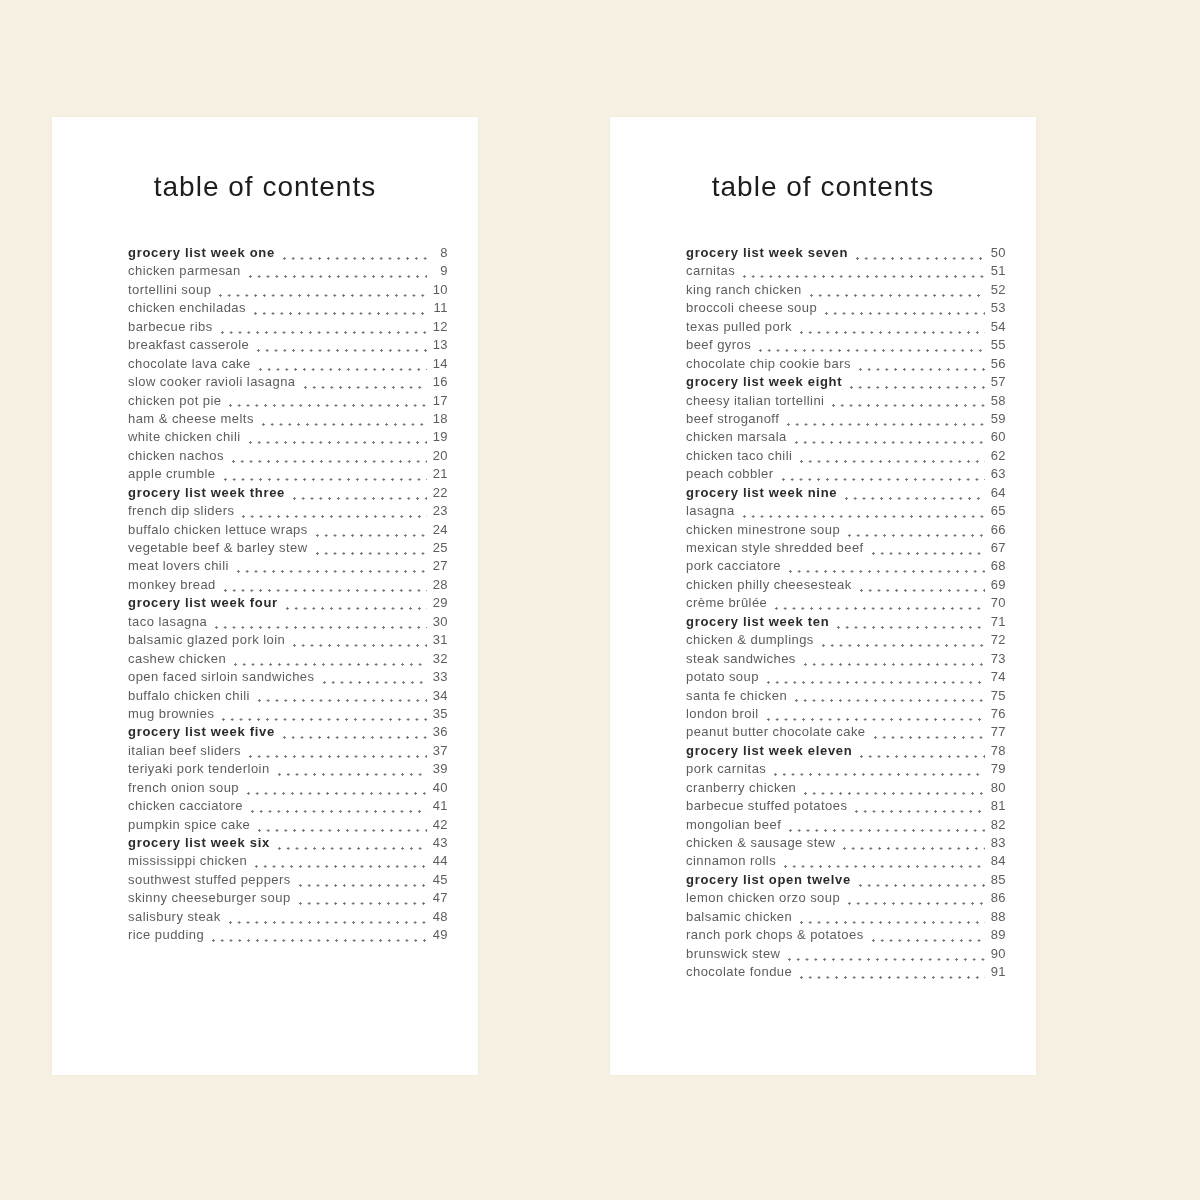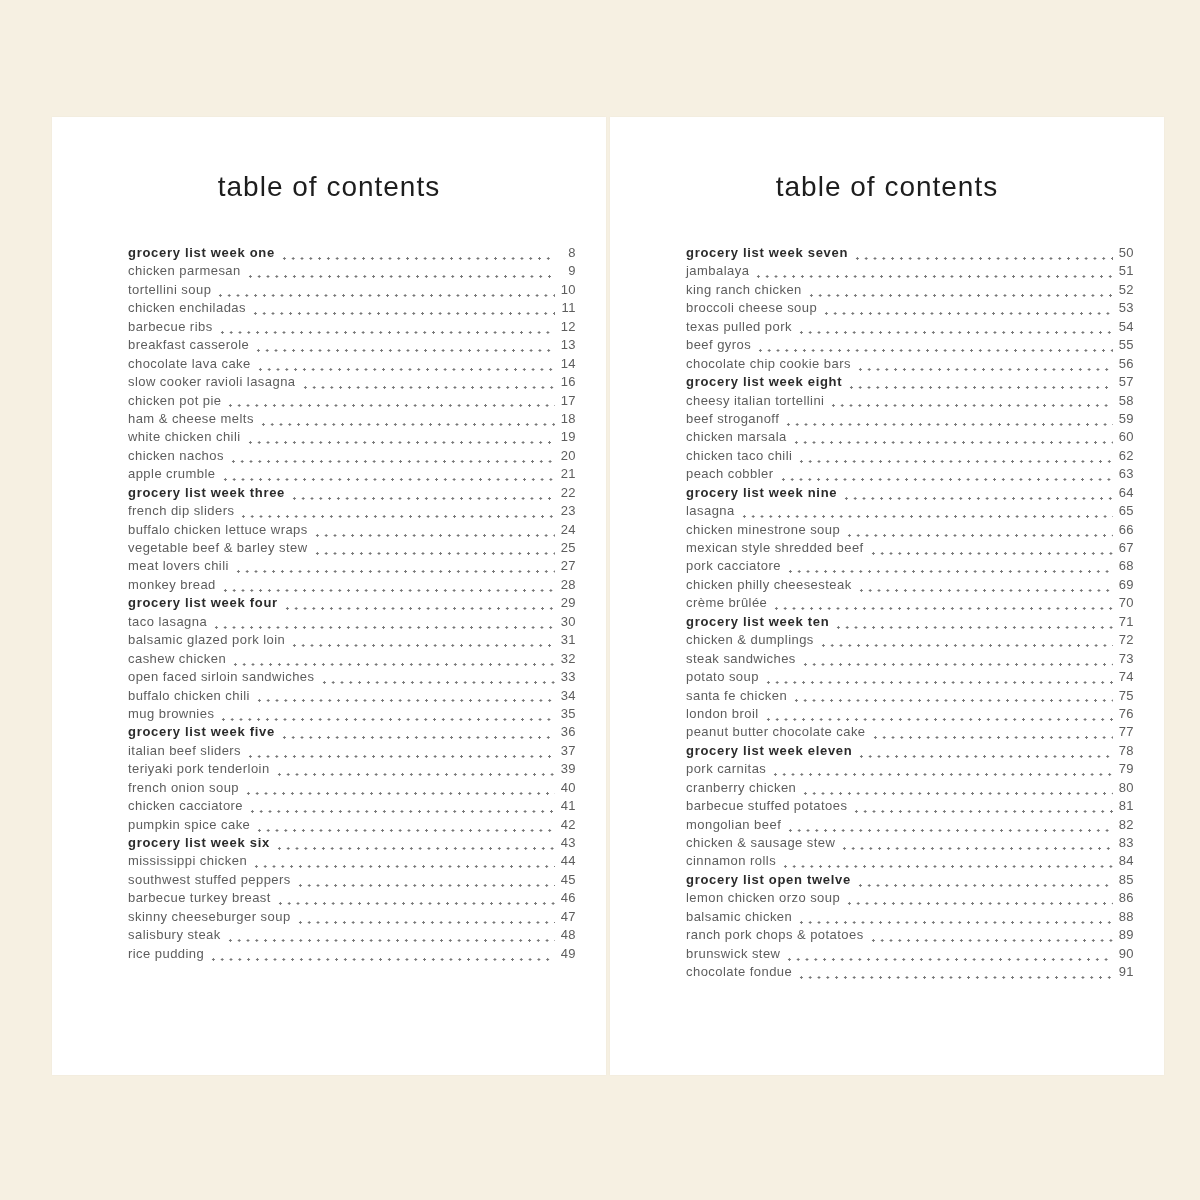--- a/index.html
+++ b/index.html
@@ -12,21 +12,21 @@
   }
   *{box-sizing:border-box;}
   html,body{margin:0;padding:0;}
   body{
     width:1200px;height:1200px;position:relative;
     background:var(--background-color);
     font-family:"Liberation Sans", sans-serif;
     overflow:hidden;
   }
   .paper{
-    position:absolute;top:117px;width:554px;height:958px;
+    position:absolute;top:117px;width:426px;height:958px;
     background:var(--paper-color);
     box-shadow:0 0 2px rgba(0,0,0,0.04);
   }
   .paper-left{left:52px;}
   .paper-right{left:610px;}
   .toc-title{
     position:absolute;top:54px;left:0;width:100%;
     margin:0;text-align:center;
     font-size:28px;line-height:32px;font-weight:400;
     letter-spacing:1px;color:var(--title-color);
@@ -268,25 +268,20 @@
         <span class="leader"></span>
         <span class="pagenum">44</span>
       </div>
 
       <div class="toc-row">
         <span class="label">southwest stuffed peppers</span>
         <span class="leader"></span>
         <span class="pagenum">45</span>
       </div>
 
-      <div class="toc-row">
-        <span class="label">barbecue turkey breast</span>
-        <span class="leader"></span>
-        <span class="pagenum">46</span>
-      </div>
 
       <div class="toc-row">
         <span class="label">skinny cheeseburger soup</span>
         <span class="leader"></span>
         <span class="pagenum">47</span>
       </div>
 
       <div class="toc-row">
         <span class="label">salisbury steak</span>
         <span class="leader"></span>
@@ -305,21 +300,21 @@
   <h1 class="toc-title">table of contents</h1>
   <div class="toc-list">
 
       <div class="toc-row bold">
         <span class="label">grocery list week seven</span>
         <span class="leader"></span>
         <span class="pagenum">50</span>
       </div>
 
       <div class="toc-row">
-        <span class="label">jambalaya</span>
+        <span class="label">carnitas</span>
         <span class="leader"></span>
         <span class="pagenum">51</span>
       </div>
 
       <div class="toc-row">
         <span class="label">king ranch chicken</span>
         <span class="leader"></span>
         <span class="pagenum">52</span>
       </div>
 

